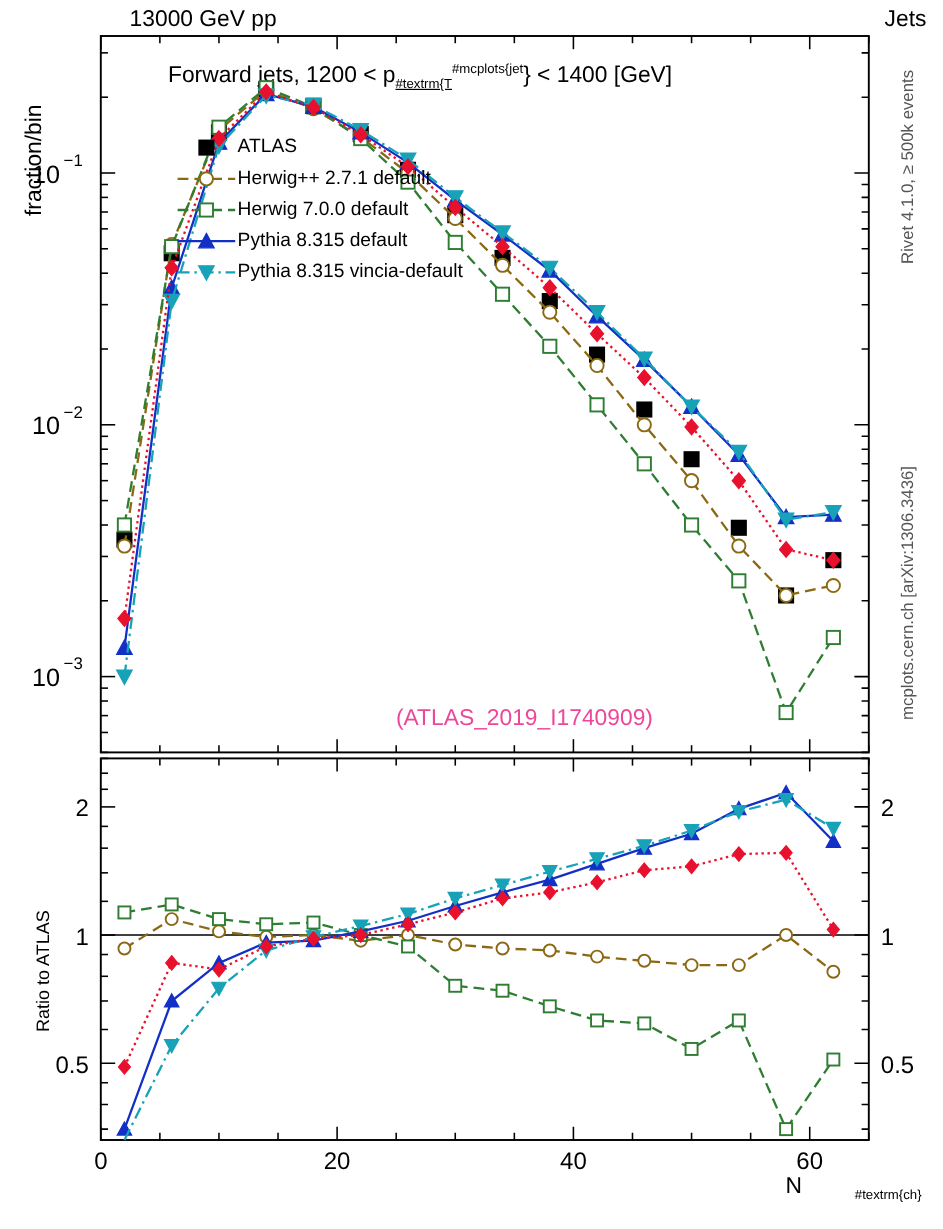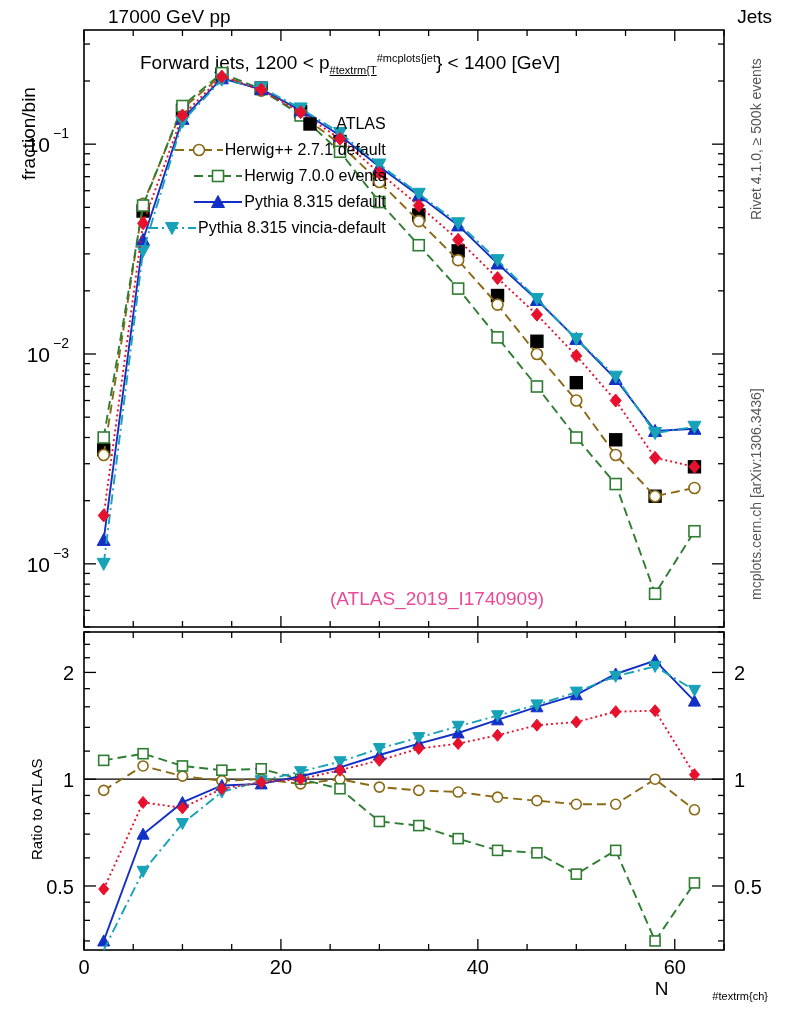--- a/index.html
+++ b/index.html
@@ -21,30 +21,30 @@
 
   #ylabel{left:18px;top:180px;font-size:19px;}
   #ratio-ylabel{left:28px;top:860px;font-size:15px;}
 
   #plot-title{left:140px;top:52px;font-size:19px;}
   #watermark{left:330px;top:588px;font-size:19px;color:#ec4899;}
 
   #xlabel{right:18px;top:978px;font-size:19px;}
 
   .leg{position:absolute;left:146px;top:110px;font-size:16px;line-height:26px;}
-  .leg div{height:26px;white-space:nowrap;text-align:right;}
+  .leg div{height:26px;white-space:nowrap;}
   .leg .sw{display:inline-block;width:52px;vertical-align:middle;}
   .leg .tx{vertical-align:middle;}
 </style>
 </head>
 <body>
 
 <div id="root">
 
-  <div class="abs" id="hdr-left">17000 GeV pp</div>
+  <div class="abs" id="hdr-left">13000 GeV pp</div>
   <div class="abs" id="hdr-right">Jets</div>
 
   <div class="abs rot" id="ylabel">fraction/bin</div>
   <div class="abs rot" id="ratio-ylabel">Ratio to ATLAS</div>
 
   <div class="abs rot" id="rv-label">Rivet 4.1.0, ≥ 500k events</div>
   <div class="abs rot" id="mc-label">mcplots.cern.ch [arXiv:1306.3436]</div>
 
   <div class="abs" id="plot-title">
     <span>Forward jets, 1200 &lt; p</span><span style="font-size:11px;vertical-align:sub;text-decoration:underline;">#textrm{T</span><span style="font-size:11px;vertical-align:super;">#mcplots{jet</span><span>} &lt; 1400 [GeV]</span>
@@ -510,21 +510,21 @@
       <div><span class="sw"><svg width="52" height="18">
             <rect x="20" y="3" width="12" height="12" fill="#000000" stroke="#000000" stroke-width="1.4"></rect>
           </svg></span><span class="tx">ATLAS</span></div>
       <div><span class="sw"><svg width="52" height="18">
             <line x1="2" y1="9" x2="50" y2="9" stroke="#8B6914" stroke-width="1.9" stroke-dasharray="9,5"></line>
             <circle cx="26" cy="9" r="5.5" fill="#fff" stroke="#8B6914" stroke-width="1.6"></circle>
           </svg></span><span class="tx">Herwig++ 2.7.1 default</span></div>
       <div><span class="sw"><svg width="52" height="18">
             <line x1="2" y1="9" x2="50" y2="9" stroke="#2E7D32" stroke-width="1.9" stroke-dasharray="9,5"></line>
             <rect x="20.5" y="3.5" width="11" height="11" fill="#fff" stroke="#2E7D32" stroke-width="1.6"></rect>
-          </svg></span><span class="tx">Herwig 7.0.0 events</span></div>
+          </svg></span><span class="tx">Herwig 7.0.0 default</span></div>
       <div><span class="sw"><svg width="52" height="18">
             <line x1="2" y1="9" x2="50" y2="9" stroke="#1330C6" stroke-width="1.9"></line>
             <polygon points="26,2.5 32.5,14.5 19.5,14.5" fill="#1330C6" stroke="#1330C6" stroke-width="1"></polygon>
           </svg></span><span class="tx">Pythia 8.315 default</span></div>
       <div><span class="sw"><svg width="52" height="18">
             <line x1="2" y1="9" x2="50" y2="9" stroke="#17A2B8" stroke-width="1.9" stroke-dasharray="10,4,2,4"></line>
             <polygon points="26,15.5 32.5,3.5 19.5,3.5" fill="#17A2B8" stroke="#17A2B8" stroke-width="1"></polygon>
           </svg></span><span class="tx">Pythia 8.315 vincia-default</span></div>
     </div>
 

